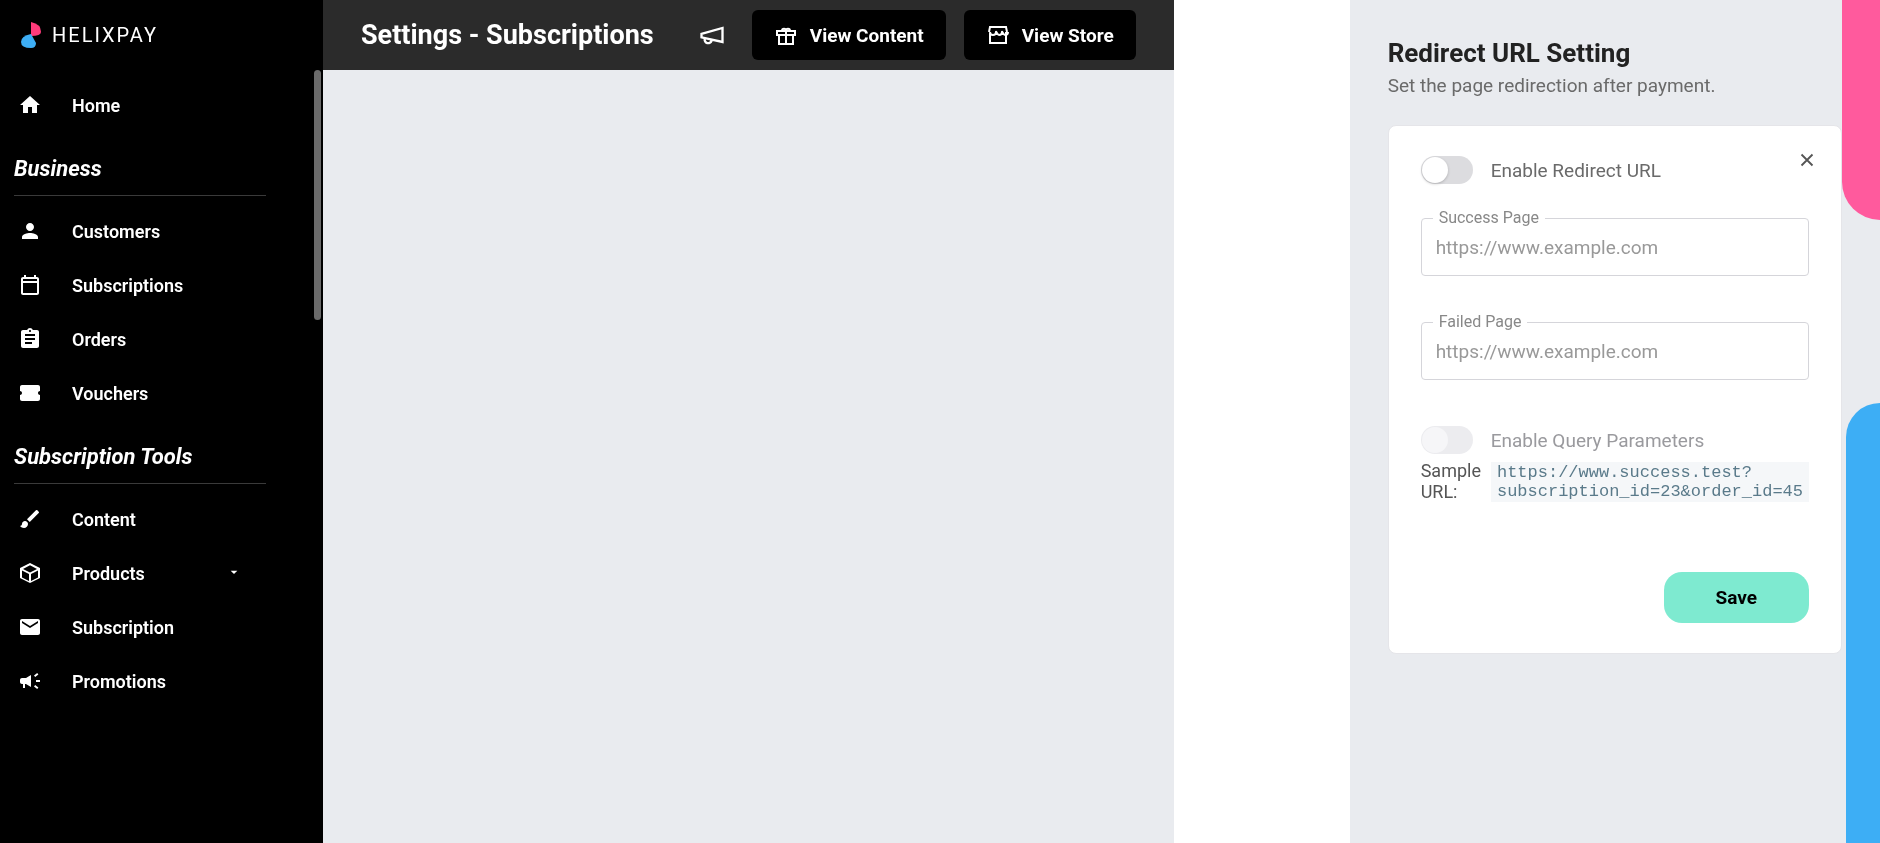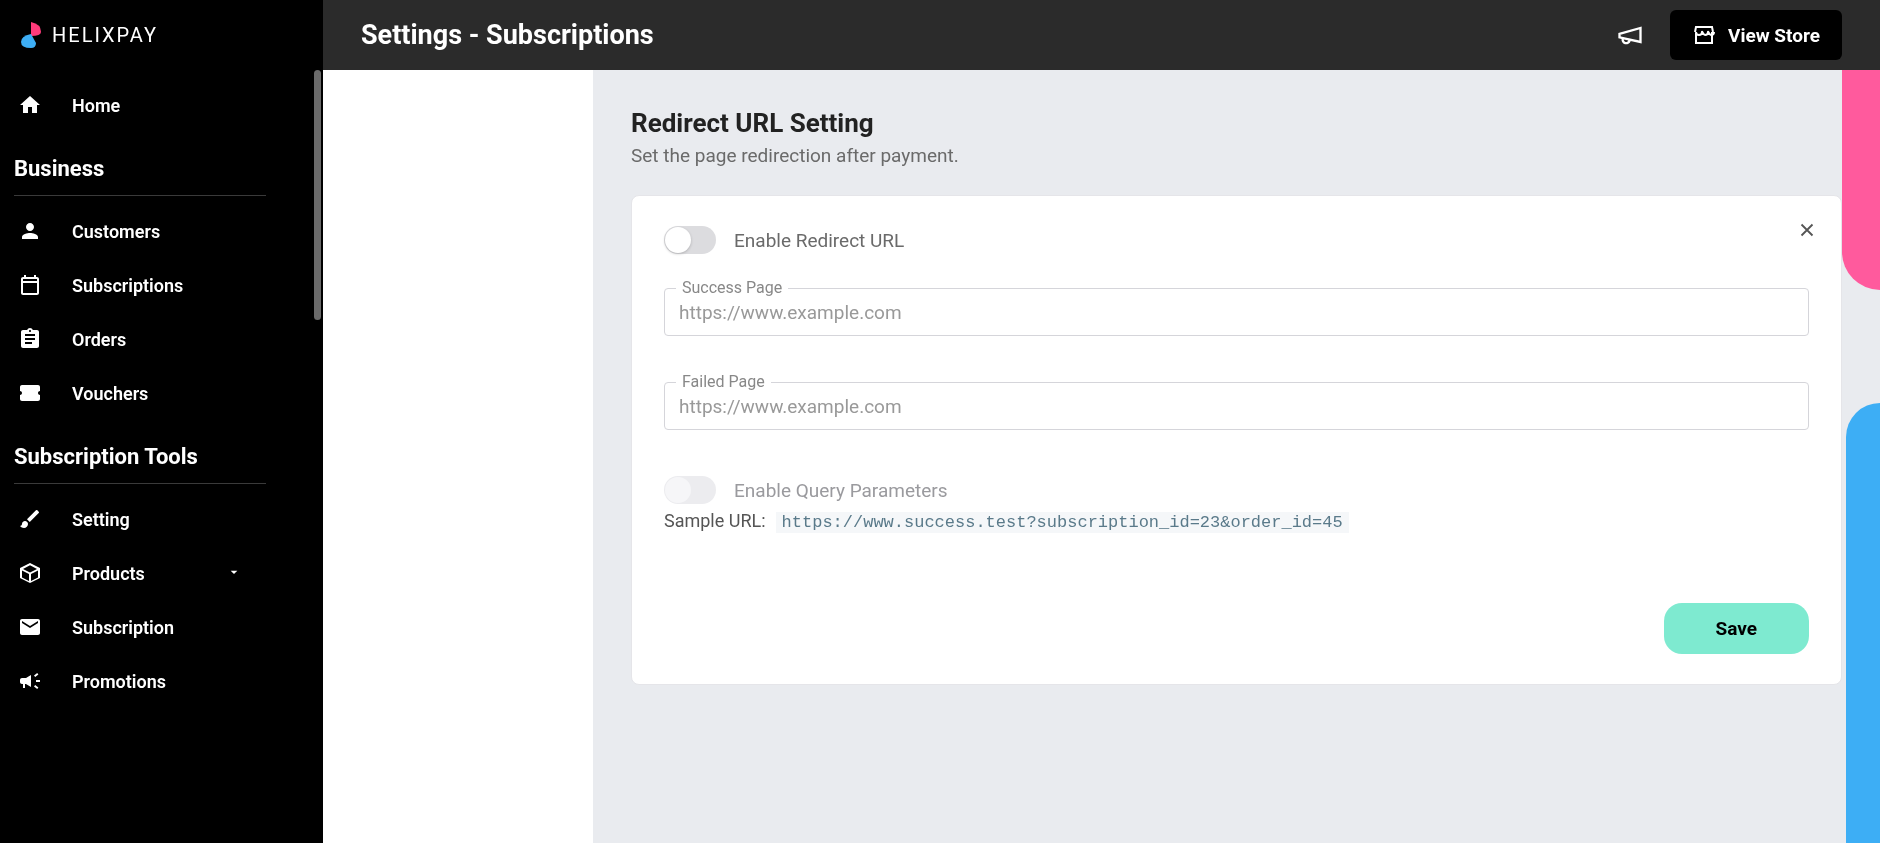--- a/index.html
+++ b/index.html
@@ -62,34 +62,34 @@
       height: 24px;
       display: flex;
       align-items: center;
       justify-content: center;
     }
     .sidebar-section-title {
       font-size: 22px;
       font-weight: 700;
       color: #fff;
       padding: 24px 14px 14px 14px;
+      font-style: italic;
     }
     .sidebar-divider {
       height: 1px;
       background: #3a3a3a;
       margin: 0 14px 8px 14px;
     }
     .chevron {
       margin-left: auto;
       margin-right: 20px;
     }
     .main-area {
       flex: 1;
       display: flex;
-      flex-direction: column;
       height: 100%;
       position: relative;
       background: #e9ebef;
     }
     .topbar {
       height: 70px;
       background: #2b2b2b;
       display: flex;
       align-items: center;
       padding: 0 38px;
@@ -212,21 +212,21 @@
       position: absolute;
       top: -10px;
       left: 12px;
       background: #fff;
       padding: 0 6px;
       font-size: 16px;
       color: #888;
     }
     .field-input {
       width: 100%;
-      height: 48px;
+      height: 58px;
       border: 1px solid #d5d5da;
       border-radius: 4px;
       padding: 0 14px;
       font-size: 19px;
       color: #333;
       outline: none;
     }
     .field-input::placeholder {
       color: #999;
     }
@@ -354,21 +354,21 @@
 
       <div class="sidebar-section-title">Subscription Tools</div>
       <div class="sidebar-divider"></div>
 
       <div class="sidebar-item">
         <span class="icon">
           <svg width="24" height="24" viewBox="0 0 24 24" fill="#fff">
               <path d="M7 14c-1.66 0-3 1.34-3 3 0 1.31-1.16 2-2 2 .92 1.22 2.49 2 4 2 2.21 0 4-1.79 4-4 0-1.66-1.34-3-3-3zm13.71-9.37l-1.34-1.34a.996.996 0 00-1.41 0L9 12.25 11.75 15l8.96-8.96a.996.996 0 000-1.41z"></path>
             </svg>
         </span>
-        <span>Setting</span>
+        <span>Content</span>
       </div>
 
       <div class="sidebar-item">
         <span class="icon">
           <svg width="24" height="24" viewBox="0 0 24 24" fill="#fff">
               <path d="M12 2L2 7v10l10 5 10-5V7L12 2zm0 2.3L19 8l-7 3.5L5 8l7-3.7zM4 9.5l7 3.5v7l-7-3.5v-7zm9 10.5v-7l7-3.5v7L13 20z"></path>
             </svg>
         </span>
         <span>Products</span>
         <span class="chevron">
@@ -404,20 +404,28 @@
   <div class="topbar">
     <div class="page-title">Settings - Subscriptions</div>
     <div class="topbar-spacer"></div>
     <div class="topbar-icon-btn">
       <svg width="28" height="28" viewBox="0 0 24 24" fill="none" stroke="#fff" stroke-width="2">
           <path d="M3 11l18-5v12L3 14v-3z M11.6 16.8a3 3 0 11-5.8-1.6"></path>
         </svg>
     </div>
     <button class="topbar-btn">
       <svg width="24" height="24" viewBox="0 0 24 24" fill="none" stroke="#fff" stroke-width="2">
+          <rect x="3" y="8" width="18" height="4"></rect>
+          <rect x="5" y="12" width="14" height="9"></rect>
+          <path d="M12 8v13M12 8c0-3-4-3-4 0M12 8c0-3 4-3 4 0"></path>
+        </svg>
+      <span>View Content</span>
+    </button>
+    <button class="topbar-btn">
+      <svg width="24" height="24" viewBox="0 0 24 24" fill="none" stroke="#fff" stroke-width="2">
           <path d="M3 9l1-5h16l1 5M4 9v11h16V9M4 9c0 1.5 1 3 3 3s3-1.5 3-3 1 3 3 3 3-1.5 3-3 1 3 3 3 3-1.5 3-3"></path>
         </svg>
       <span>View Store</span>
     </button>
   </div>
 
   <div class="content-scroll">
     <div class="decor-pink"></div>
     <div class="decor-blue"></div>
     <div class="content-wrap">

